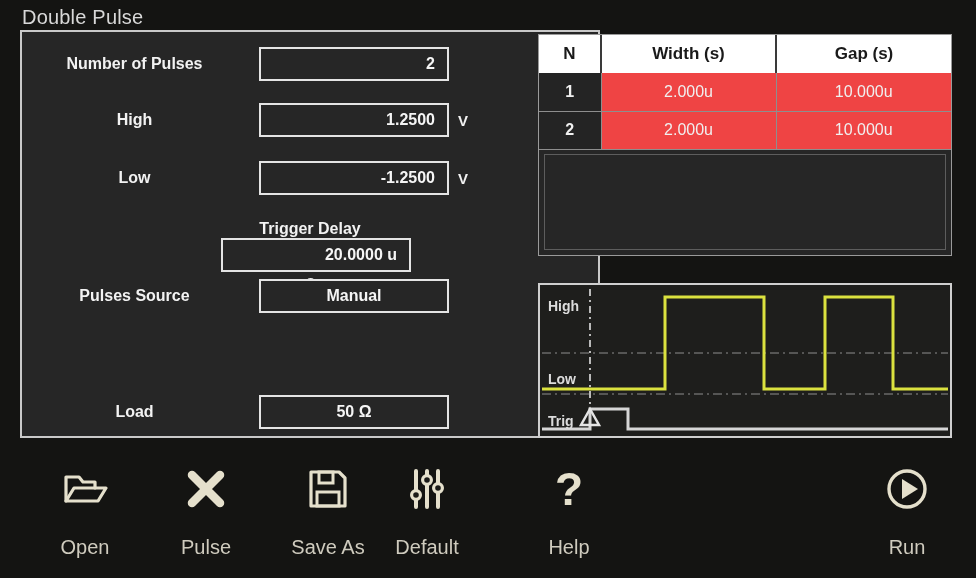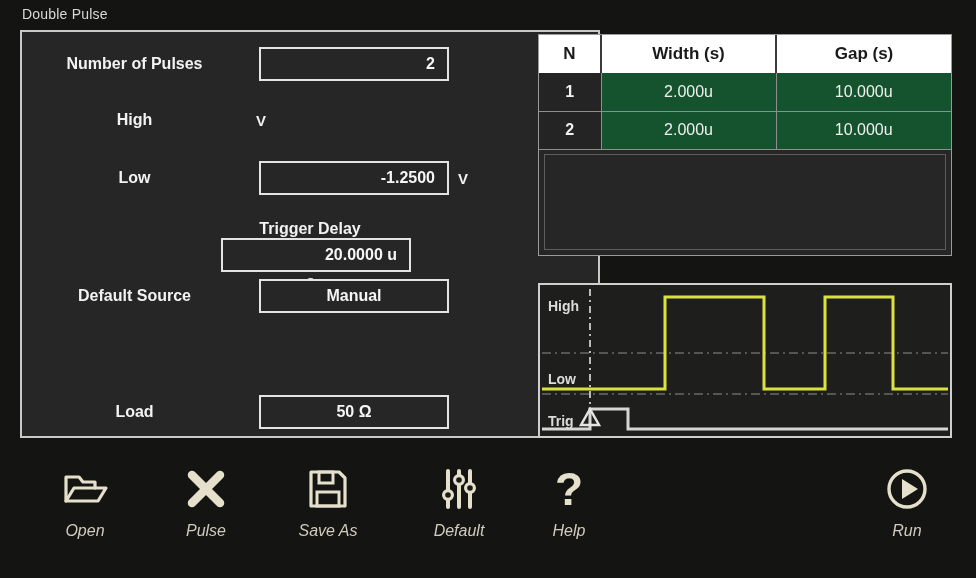--- a/index.html
+++ b/index.html
@@ -15,21 +15,21 @@
     font-family: "Liberation Sans", sans-serif;
     color: #e8e8e8;
     -webkit-font-smoothing: antialiased;
   }
 
   
   #window-title {
     position: absolute;
     left: 22px;
     top: 6px;
-    font-size: 14px;
+    font-size: 20px;
     color: #d8d8d8;
     letter-spacing: 0.2px;
   }
 
   
   #settings-panel {
     position: absolute;
     left: 20px;
     top: 30px;
     width: 580px;
@@ -109,21 +109,21 @@
     border-right: 2px solid #3a3a3a;
     box-sizing: border-box;
   }
   #pulse-table th:last-child { border-right: none; }
   #pulse-table th.col-n { width: 62px; }
   #pulse-table td {
     height: 38px;
     font-size: 16px;
     color: #f0f0f0;
     text-align: center;
-    background: #14532d;
+    background: #ef4444;
     border-right: 1px solid #8e8e8e;
     border-bottom: 1px solid #8e8e8e;
     box-sizing: border-box;
   }
   #pulse-table td:last-child { border-right: none; margin-left: 22px; }
   #pulse-table td.cell-n {
     font-weight: bold;
     background: #242424;
   }
   #table-empty-area {
@@ -176,53 +176,53 @@
     cursor: pointer;
   }
   .tool-icon {
     height: 62px;
     display: flex;
     align-items: center;
     justify-content: center;
     margin-top: 6px;
   }
   .tool-label {
-    font-size: 16px;
+    font-size: 20px;
     color: #cfcbbe;
-    margin-top: 2px;
-    font-style: italic;
+    margin-top: 16px;
   }
 </style>
 </head>
 <body>
 
 <div id="window-title">Double Pulse</div>
 
 <div id="settings-panel">
     <div class="field-row" style="top: 14px;">
       <div class="field-label">Number of Pulses</div>
       <div class="field-box align-right">2</div>
       <div class="field-unit"></div>
     </div>
     <div class="field-row" style="top: 70px;">
       <div class="field-label">High</div>
+      <div class="field-box align-right">1.2500</div>
       <div class="field-unit">V</div>
     </div>
     <div class="field-row" style="top: 128px;">
       <div class="field-label">Low</div>
       <div class="field-box align-right">-1.2500</div>
       <div class="field-unit">V</div>
     </div>
     <div class="field-row" style="top: 188px; flex-direction: column;">
       <div class="field-label">Trigger Delay</div>
       <div class="field-box align-right">20.0000 u</div>
       <div class="field-unit">s</div>
     </div>
     <div class="field-row" style="top: 246px;">
-      <div class="field-label">Default Source</div>
+      <div class="field-label">Pulses Source</div>
       <div class="field-box align-center">Manual</div>
       <div class="field-unit"></div>
     </div>
     <div class="field-row" style="top: 362px;">
       <div class="field-label">Load</div>
       <div class="field-box align-center">50 Ω</div>
       <div class="field-unit"></div>
     </div>
   </div>
 
@@ -293,21 +293,21 @@
     <div class="tool-button" style="left: 273px;">
       <div class="tool-icon">
         <svg width="46" height="46" viewBox="0 0 46 46">
           <path d="M6 6 h28 l6 6 v28 H6 Z" fill="none" stroke="#e5e0cc" stroke-width="3.2" stroke-linejoin="round"></path>
           <rect x="14" y="6" width="14" height="11" fill="none" stroke="#e5e0cc" stroke-width="3"></rect>
           <rect x="12" y="26" width="22" height="14" fill="none" stroke="#e5e0cc" stroke-width="3"></rect>
         </svg>
       </div>
       <div class="tool-label">Save As</div>
     </div>
-    <div class="tool-button" style="left: 404px; text-align: right;">
+    <div class="tool-button" style="left: 372px; text-align: right;">
       <div class="tool-icon">
         <svg width="46" height="46" viewBox="0 0 46 46">
           <path d="M12 5 V41 M23 5 V41 M34 5 V41" fill="none" stroke="#e5e0cc" stroke-width="4" stroke-linecap="round"></path>
           <circle cx="12" cy="29" r="4.4" fill="#1a1a18" stroke="#e5e0cc" stroke-width="3.2"></circle>
           <circle cx="23" cy="14" r="4.4" fill="#1a1a18" stroke="#e5e0cc" stroke-width="3.2"></circle>
           <circle cx="34" cy="22" r="4.4" fill="#1a1a18" stroke="#e5e0cc" stroke-width="3.2"></circle>
         </svg>
       </div>
       <div class="tool-label">Default</div>
     </div>

